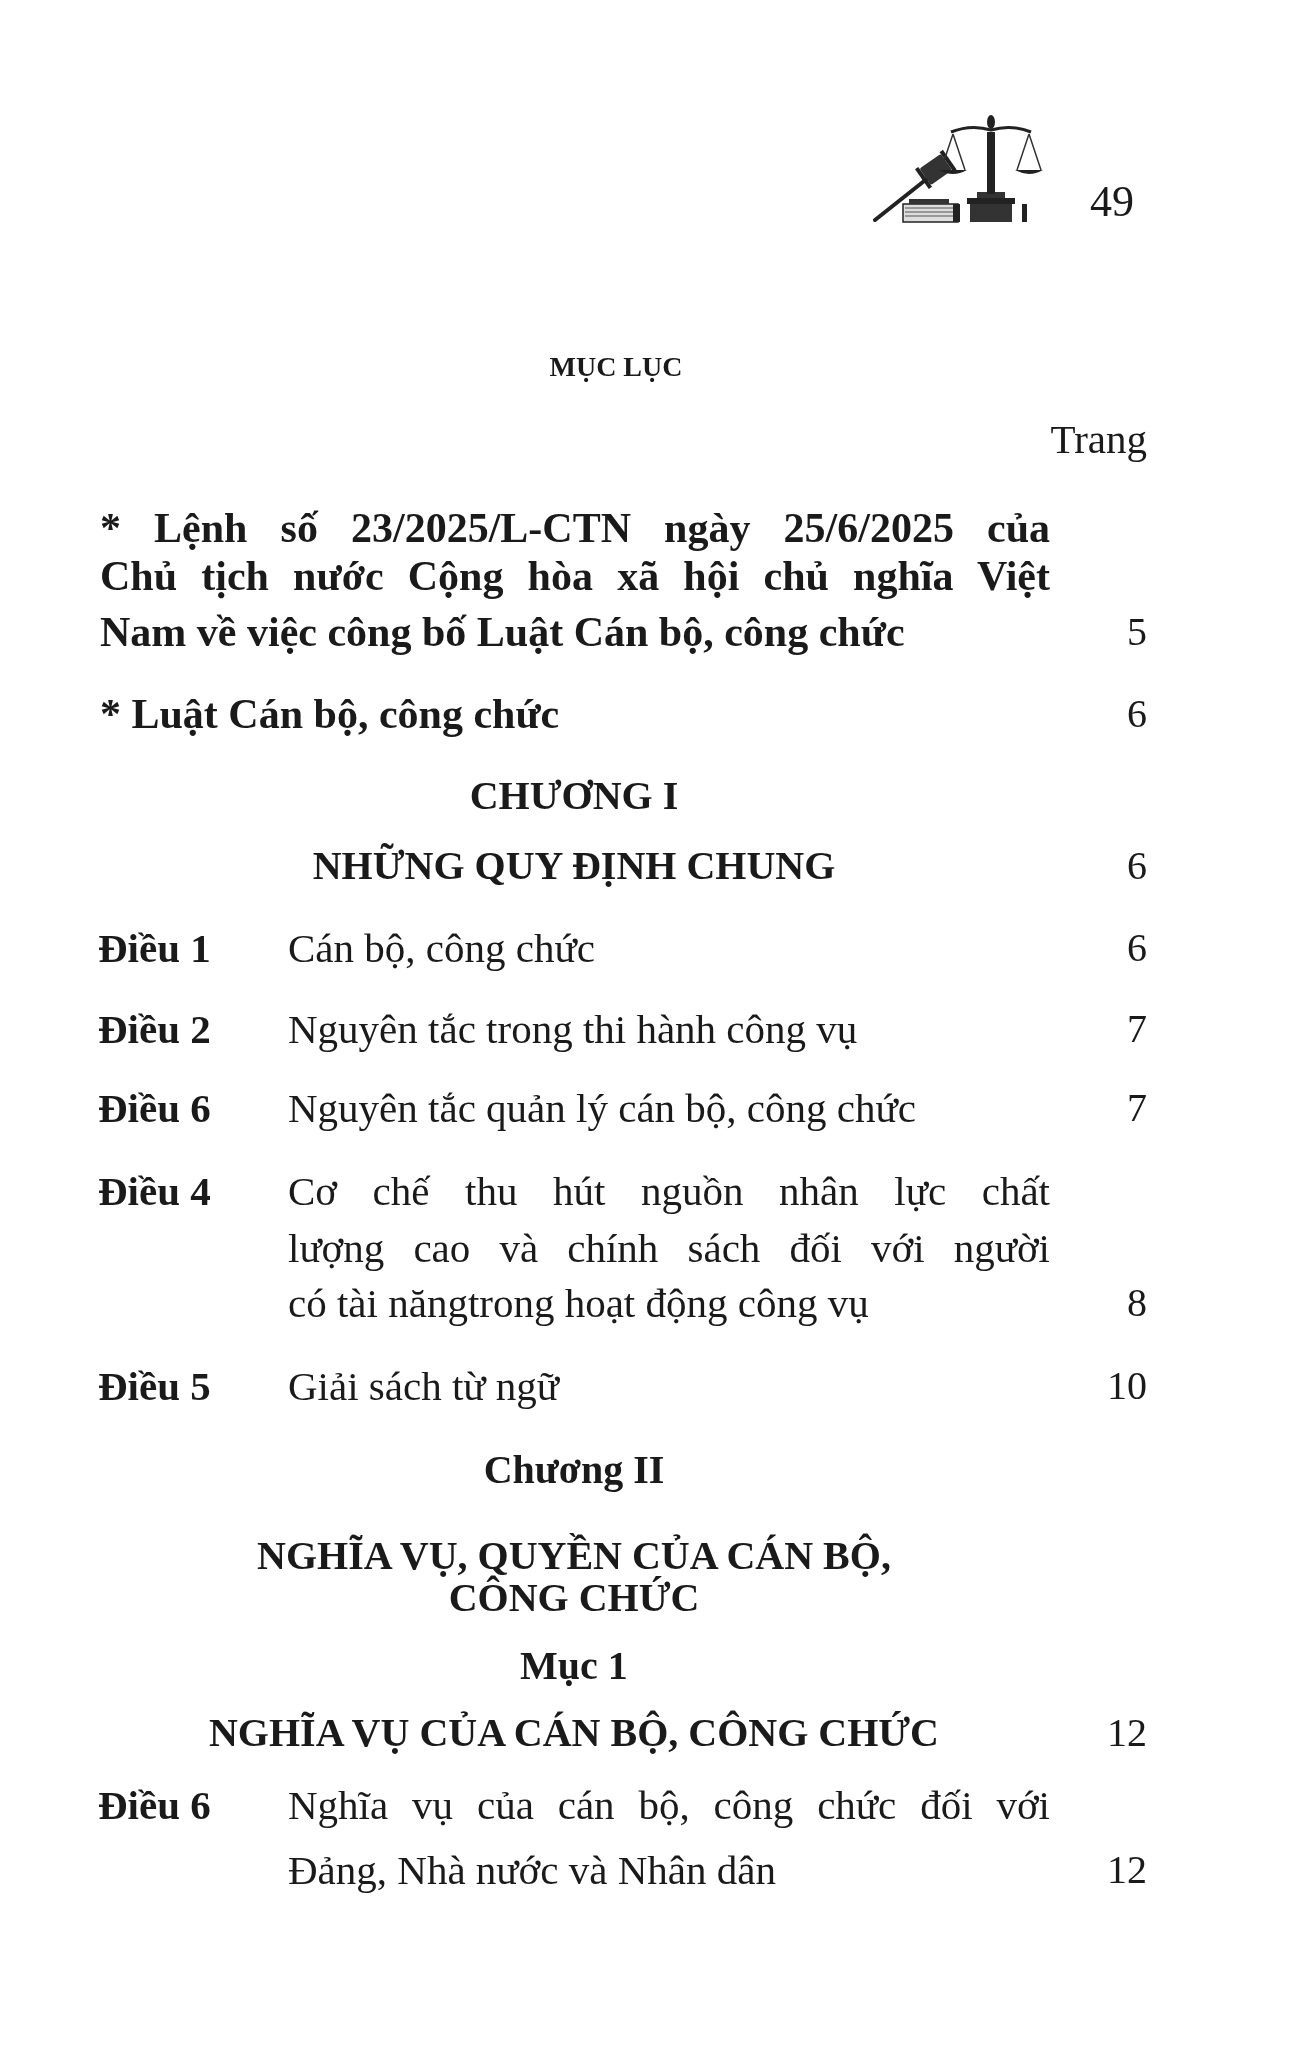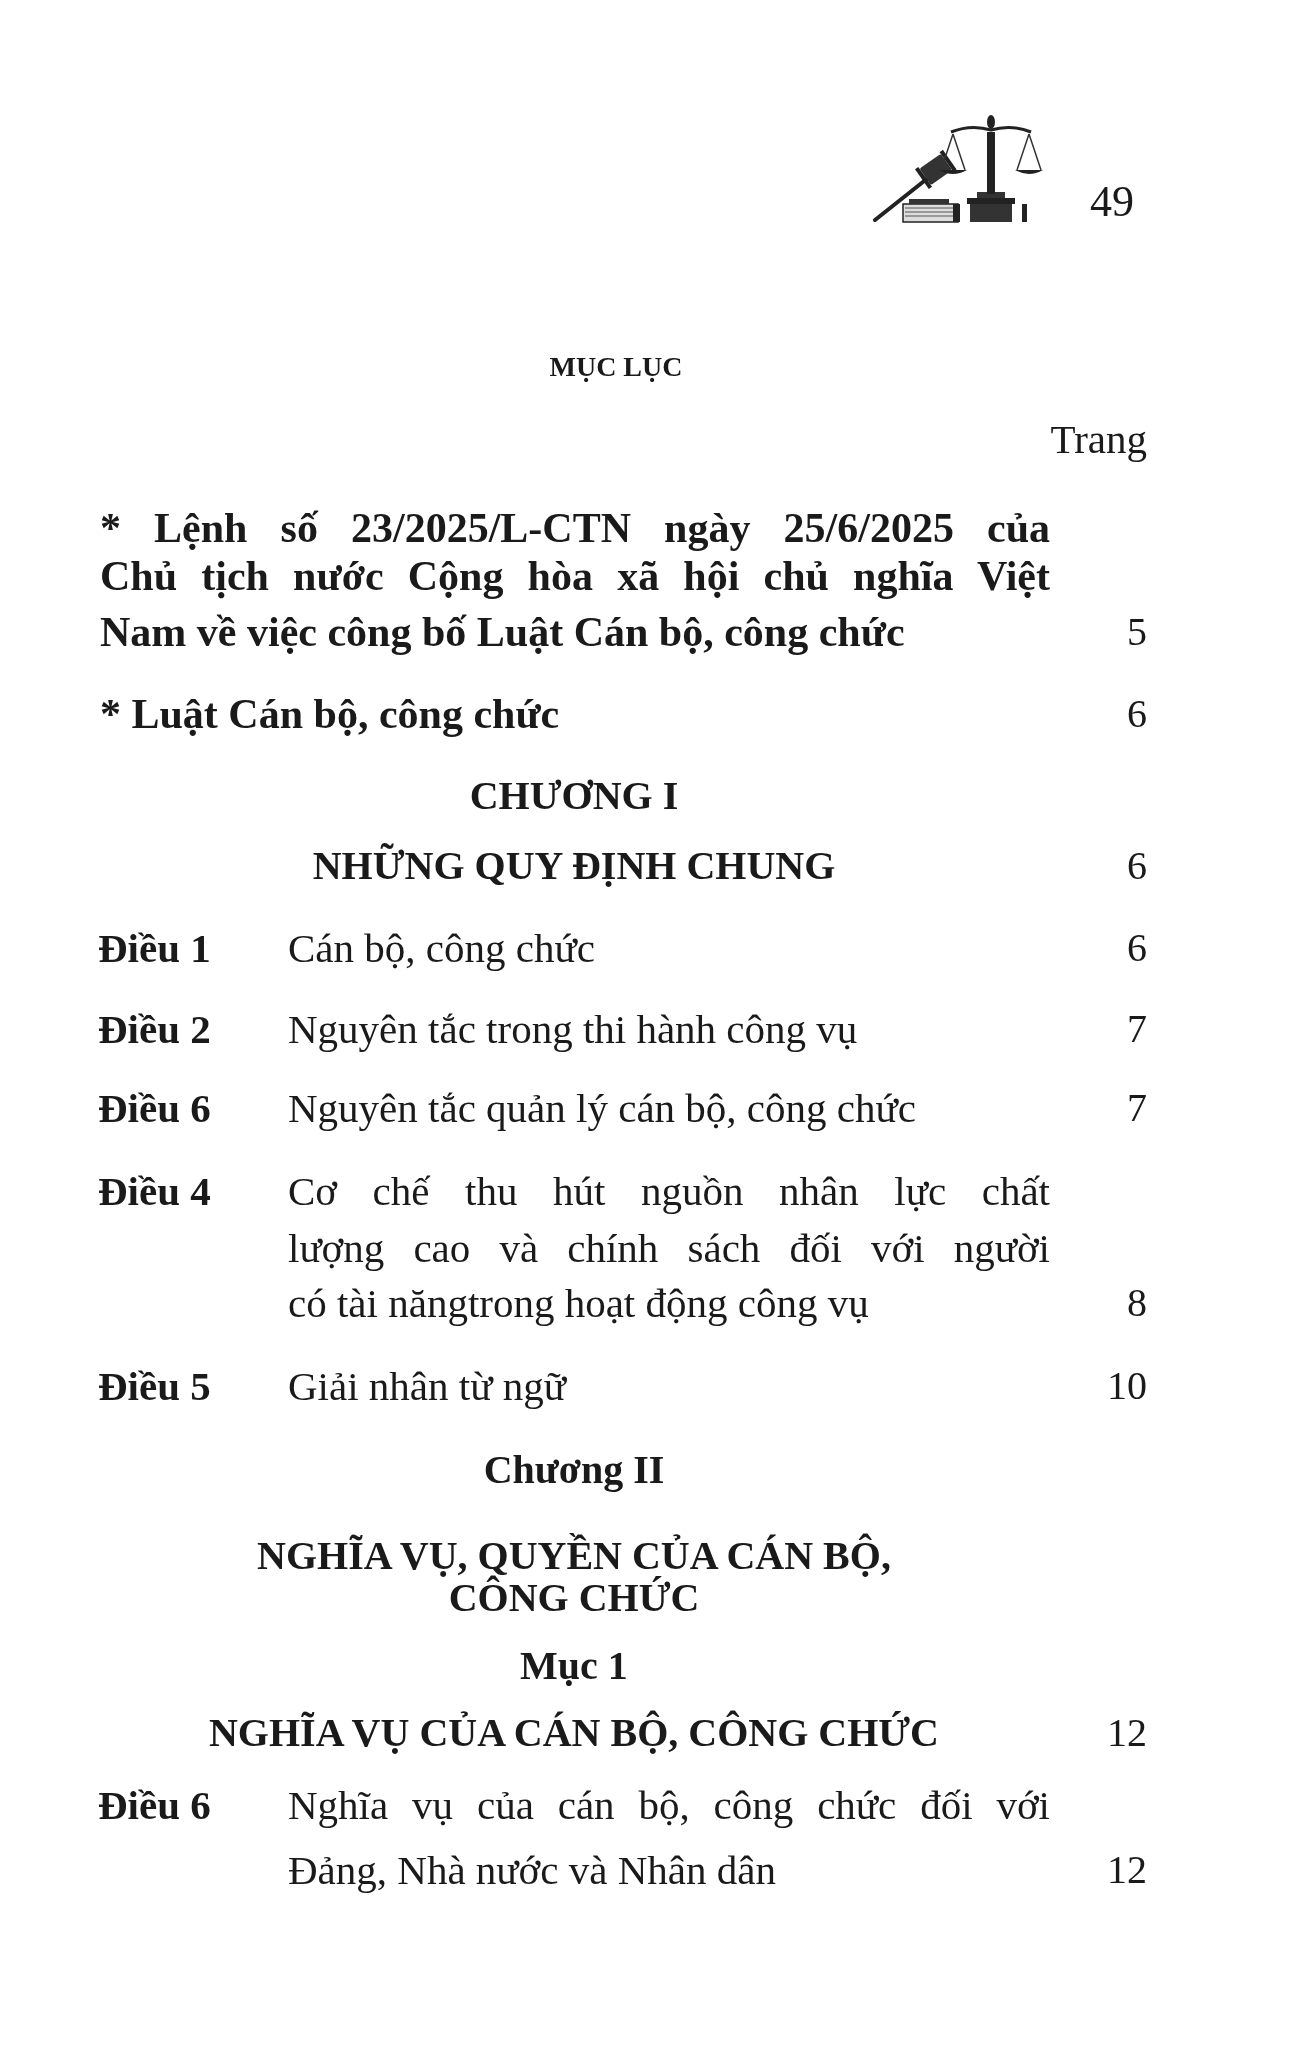--- a/index.html
+++ b/index.html
@@ -101,21 +101,21 @@
 <div>
   <div class="abs label" style="top:1170px;">Điều 4</div>
   <div class="abs desc just" style="top:1170px; width:762px;">Cơ chế thu hút nguồn nhân lực chất</div>
   <div class="abs desc just" style="top:1227px; width:762px;">lượng cao và chính sách đối với người</div>
   <div class="abs desc" style="top:1282px;">có tài năngtrong hoạt động công vụ</div>
   <div class="abs page-num" style="top:1282px;">8</div>
 </div>
 
 <div>
   <div class="abs label" style="top:1365px;">Điều 5</div>
-  <div class="abs desc" style="top:1365px;">Giải nhân từ ngữ</div>
+  <div class="abs desc" style="top:1365px;">Giải sách từ ngữ</div>
   <div class="abs page-num" style="top:1365px;">10</div>
 </div>
 
 <div class="abs b center fs40" style="top:1449px;">Chương II</div>
 <div class="abs b center fs40" style="top:1535px;">NGHĨA VỤ, QUYỀN CỦA CÁN BỘ,</div>
 <div class="abs b center fs40" style="top:1577px;">CÔNG CHỨC</div>
 
 <div class="abs b center fs40" style="top:1645px;">Mục 1</div>
 <div>
   <div class="abs b center fs40" style="top:1712px;">NGHĨA VỤ CỦA CÁN BỘ, CÔNG CHỨC</div>

